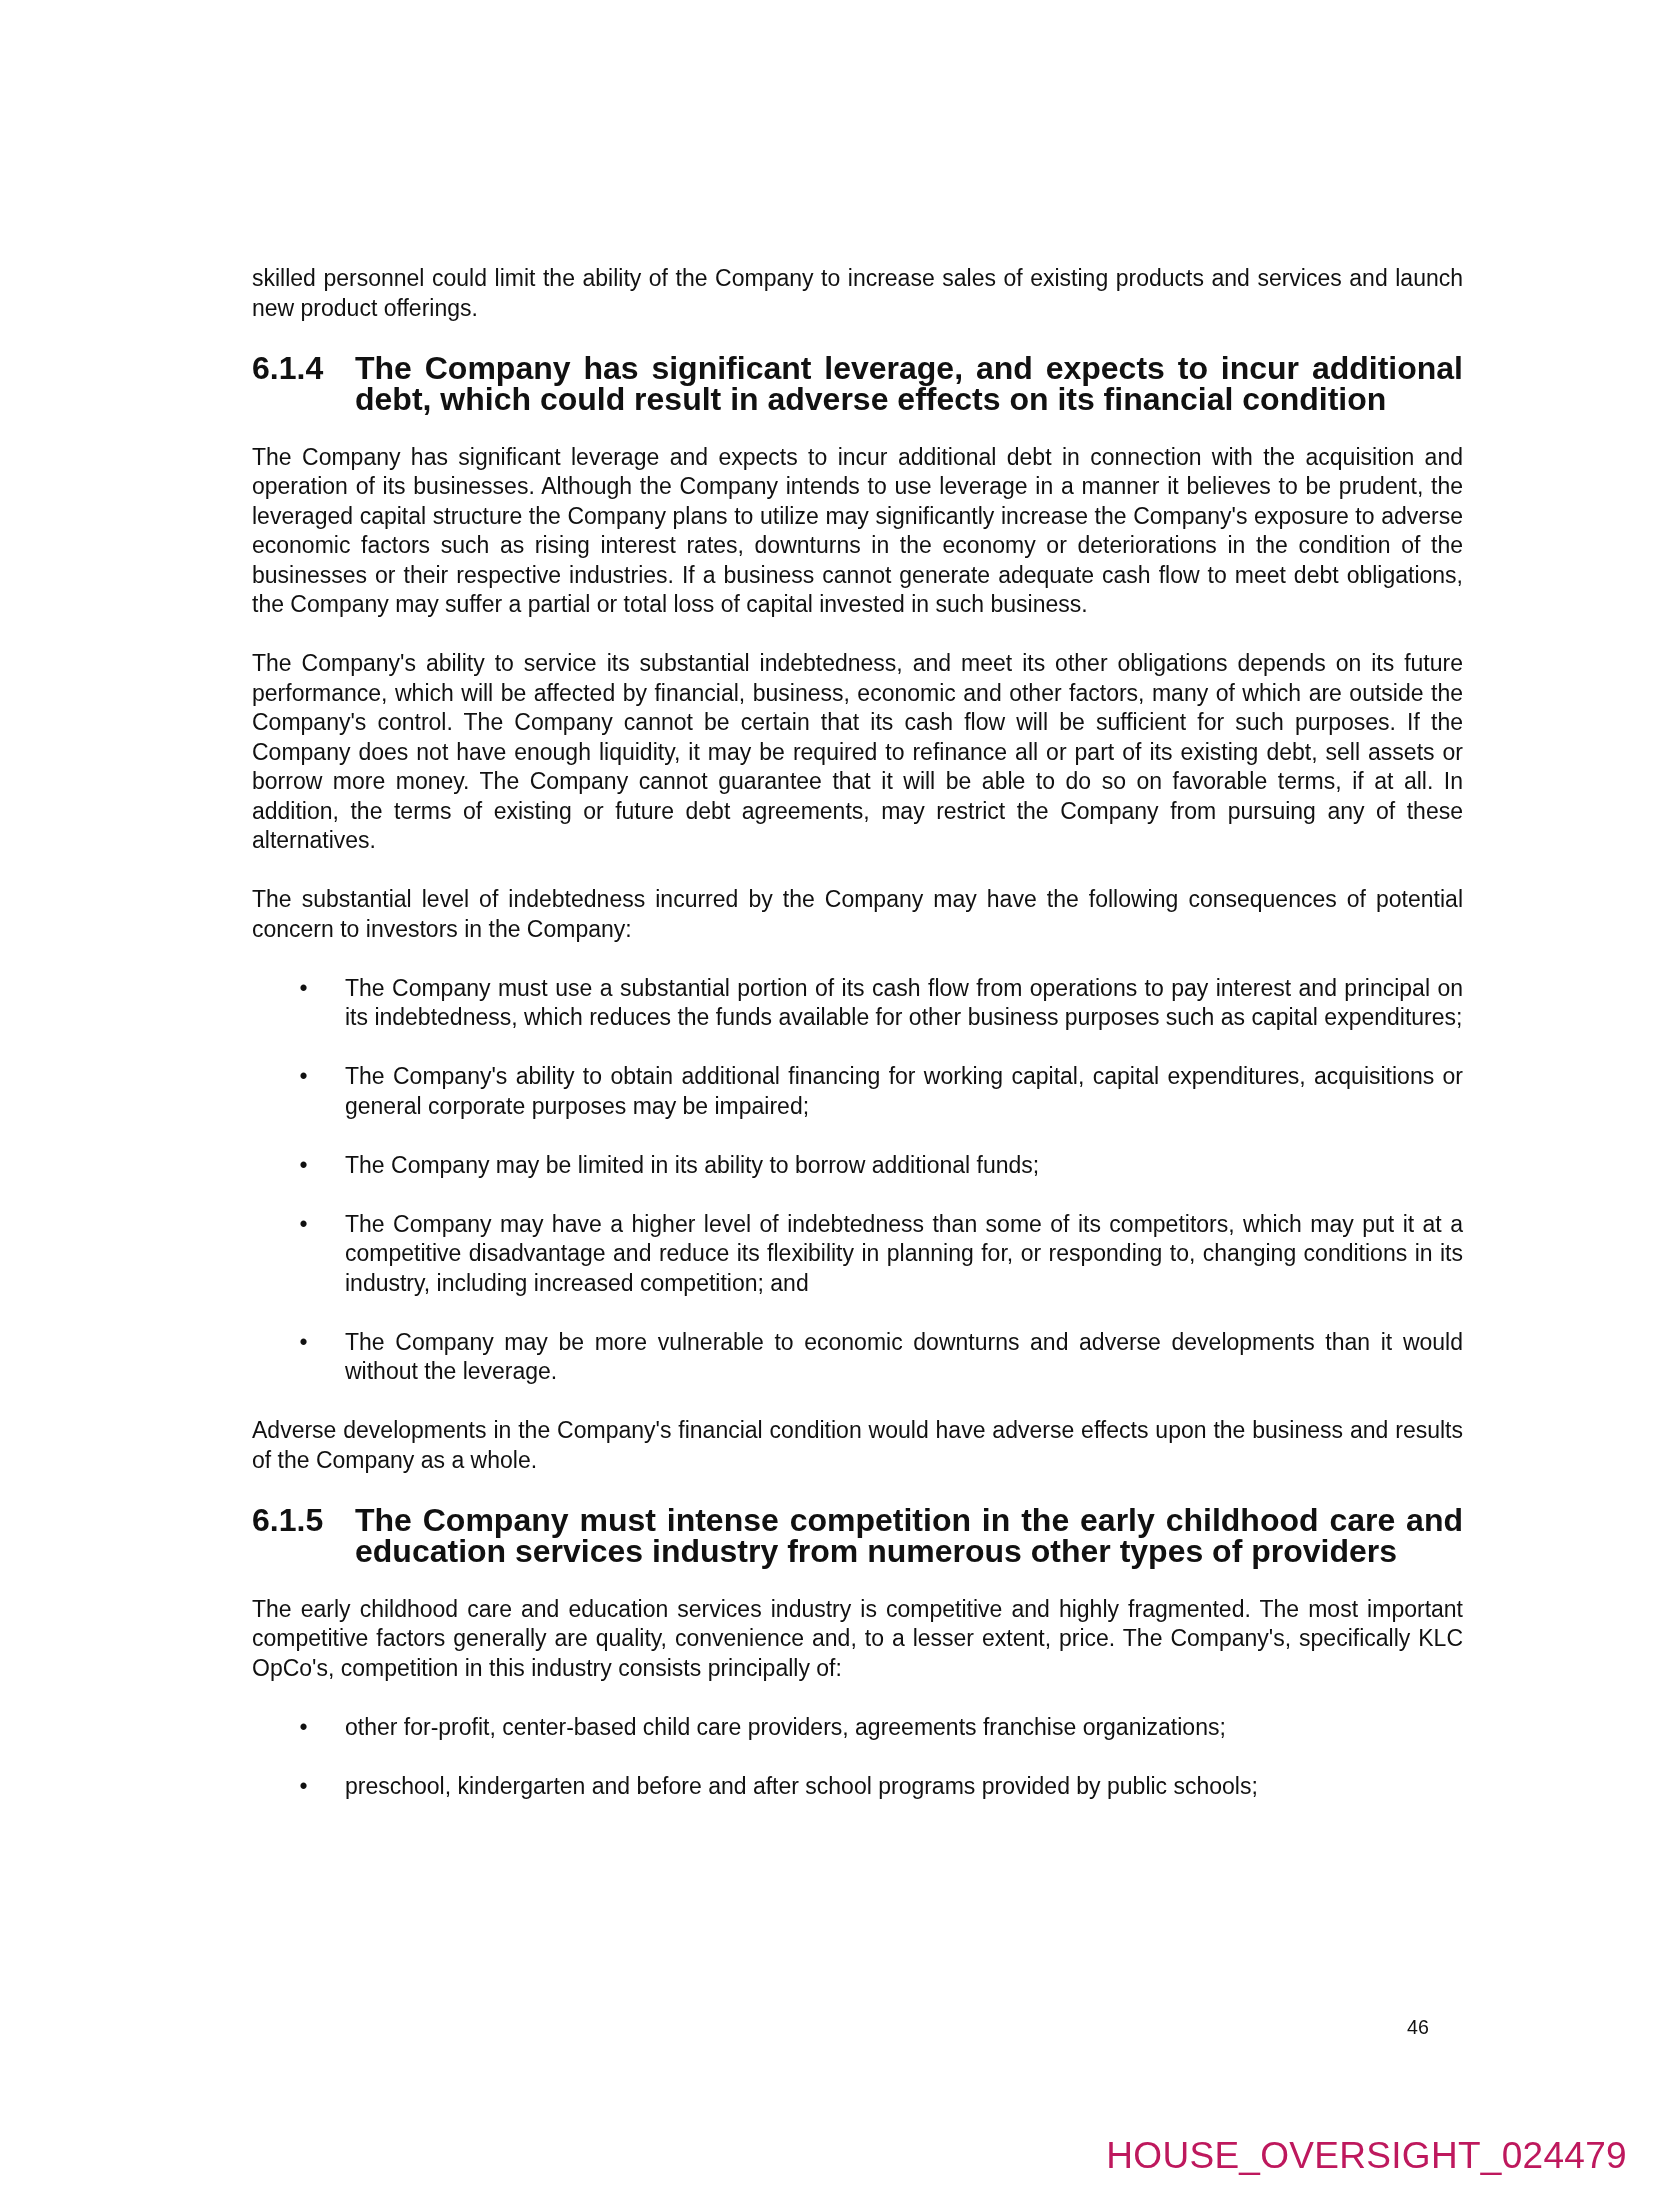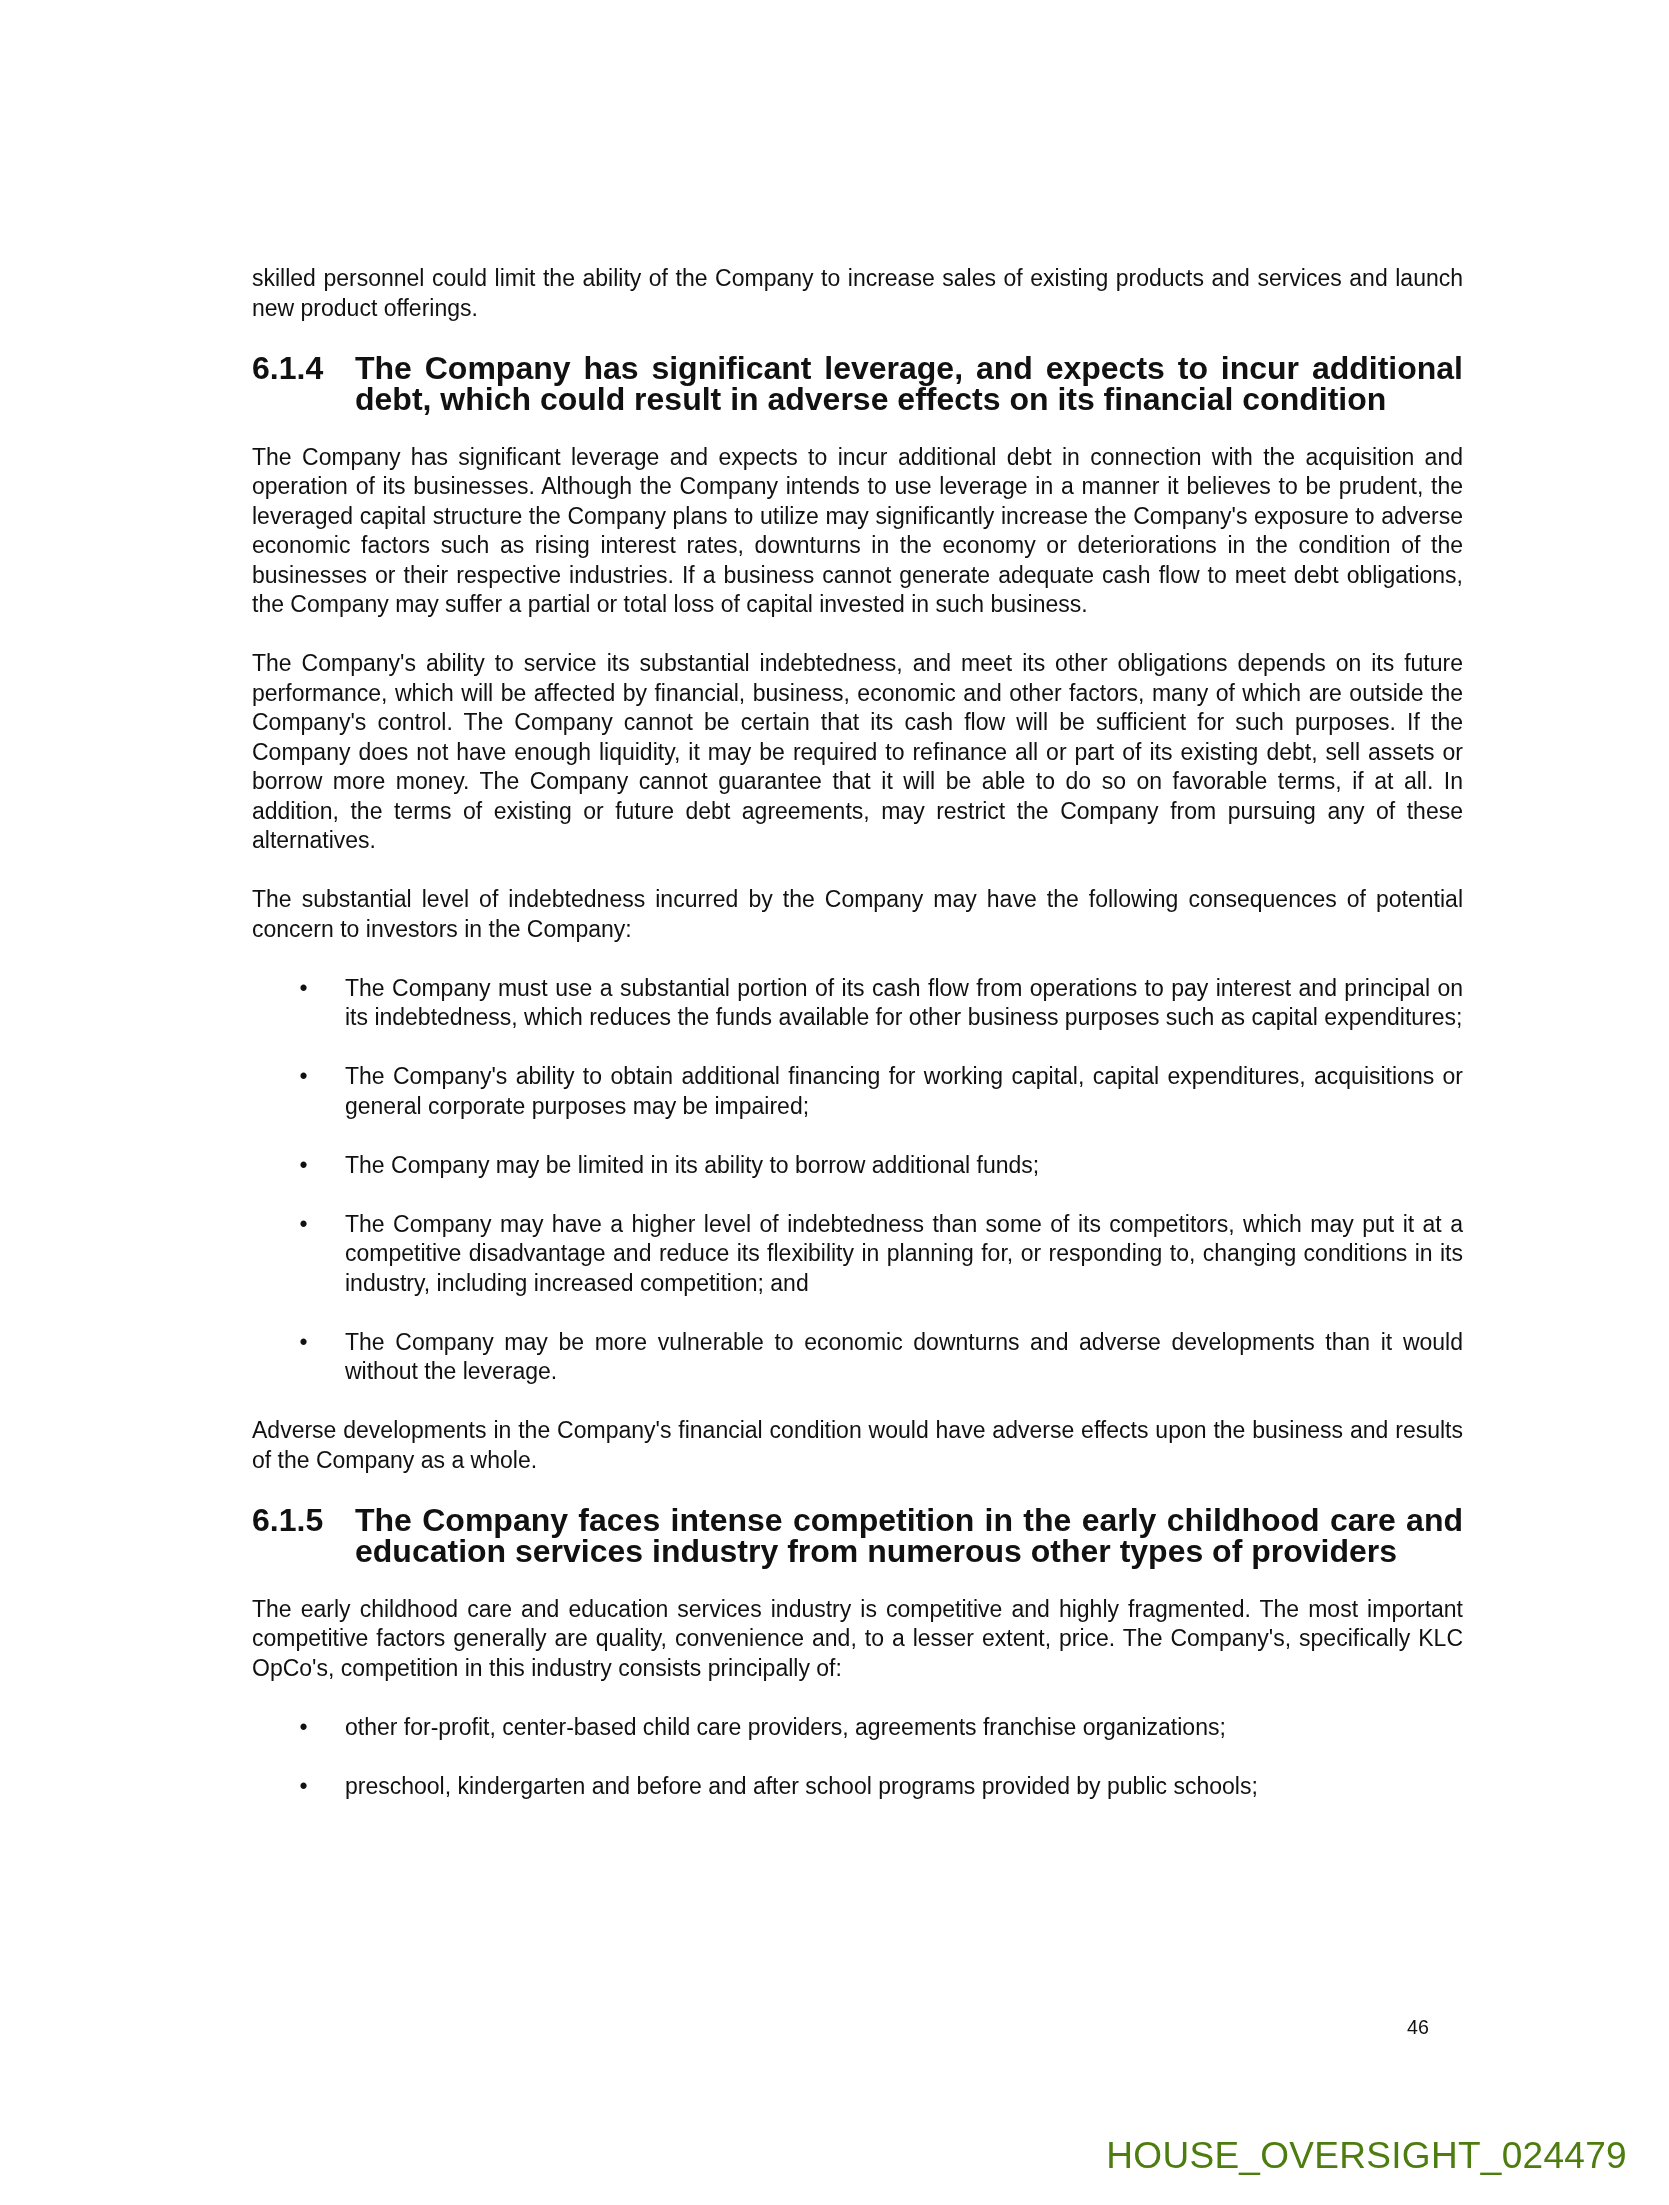--- a/index.html
+++ b/index.html
@@ -69,21 +69,21 @@
     font-family: "Liberation Sans", sans-serif;
     text-align: right;
   }
   .bates {
     position: absolute;
     right: 42px;
     top: 2135px;
     font-size: 37px;
     letter-spacing: 0.3px;
     font-family: "Liberation Sans", sans-serif;
-    color: #4d7c0f;
+    color: #be185d;
   }
 </style>
 </head>
 <body>
 
 <div class="page-body">
 
   <p>skilled personnel could limit the ability of the Company to increase sales of existing products and services and launch new product offerings.</p>
 
   <div class="heading">
@@ -115,21 +115,21 @@
     <li>
       <span class="bullet">•</span>
       <span>The Company may be more vulnerable to economic downturns and adverse developments than it would without the leverage.</span>
     </li>
   </ul>
 
   <p>Adverse developments in the Company's financial condition would have adverse effects upon the business and results of the Company as a whole.</p>
 
   <div class="heading">
     <span class="num">6.1.5</span>
-    <span class="title">The Company faces intense competition in the early childhood care and education services industry from numerous other types of providers</span>
+    <span class="title">The Company must intense competition in the early childhood care and education services industry from numerous other types of providers</span>
   </div>
 
   <p>The early childhood care and education services industry is competitive and highly fragmented.  The most important competitive factors generally are quality, convenience and, to a lesser extent, price. The Company's, specifically KLC OpCo's, competition in this industry consists principally of:</p>
 
   <ul class="bullets">
     <li>
       <span class="bullet">•</span>
       <span>other for-profit, center-based child care providers, agreements franchise organizations;</span>
     </li>
     <li>

